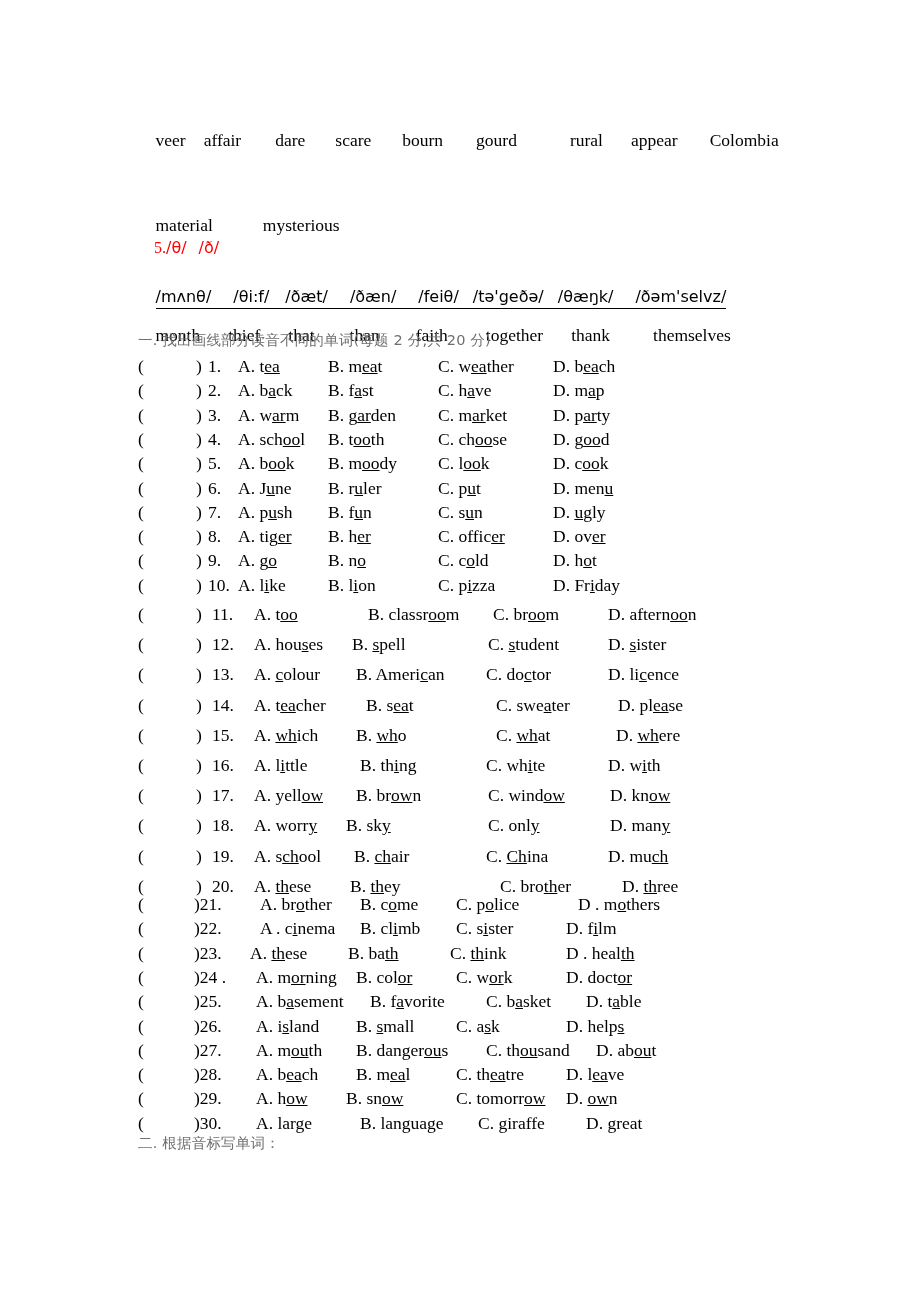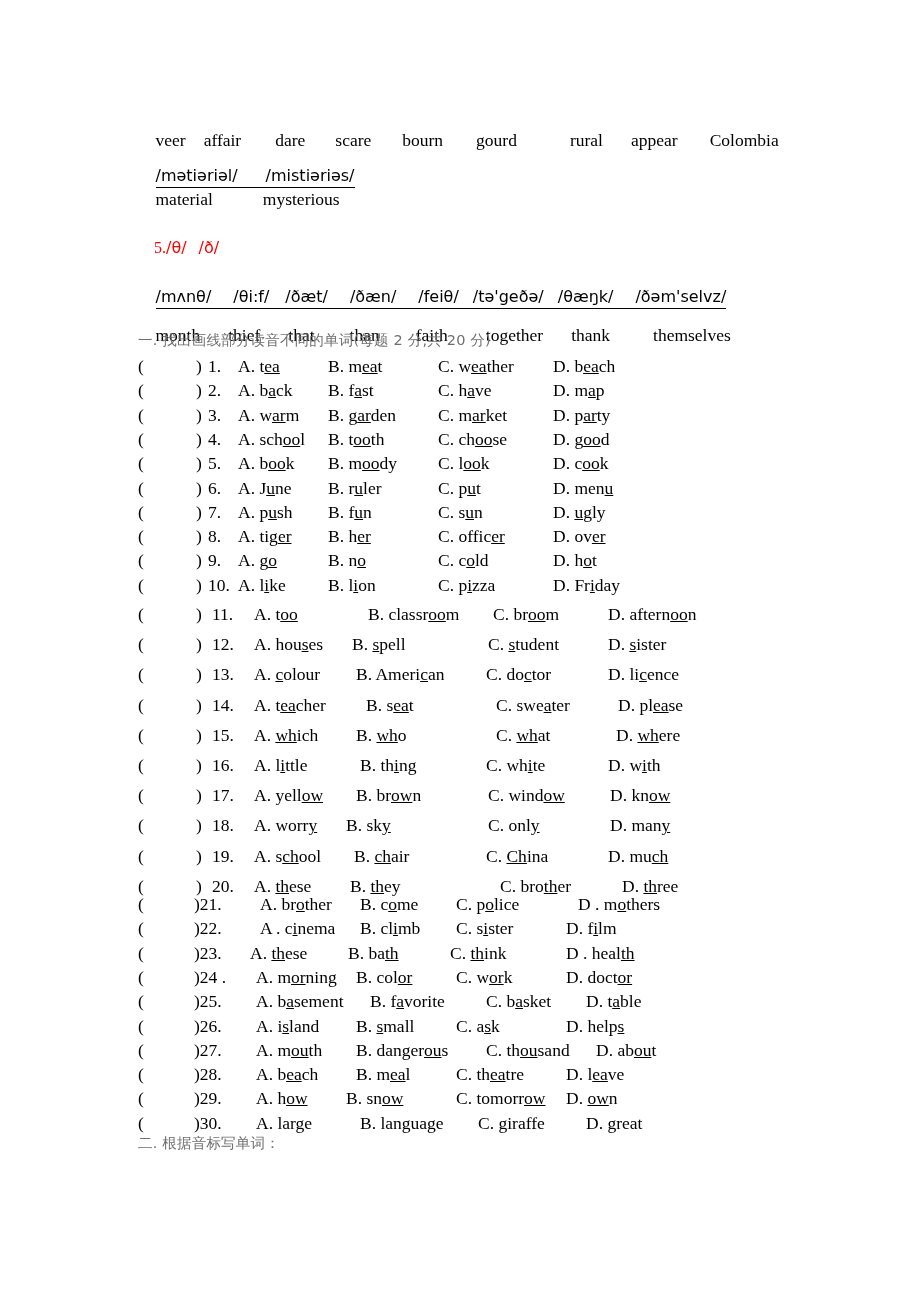--- a/index.html
+++ b/index.html
@@ -96,25 +96,22 @@
 </style>
 </head>
 <body>
 
 <div class="page">
 
   <div class="row wordlist" style="top:114px;">
     <span>veer</span><span style="padding-left:18px"></span><span>affair</span><span style="padding-left:34px"></span><span>dare</span><span style="padding-left:30px"></span><span>scare</span><span style="padding-left:31px"></span><span>bourn</span><span style="padding-left:33px"></span><span>gourd</span><span style="padding-left:53px"></span><span>rural</span><span style="padding-left:28px"></span><span>appear</span><span style="padding-left:32px"></span><span>Colombia</span>
   </div>
 
-  <div class="row wordlist" style="top:149px;">
-    <span class="underline-strip phon"><span>/mətiəriəl/</span><span style="padding-left:28px"></span><span>/mistiəriəs/</span></span>
-  </div>
 
-  <div class="row wordlist" style="top:173px;">
+  <div class="row wordlist" style="top:199px;">
     <span>material</span><span style="padding-left:50px"></span><span>mysterious</span>
   </div>
 
   <div class="row wordlist red" style="top:224px; font-size:16px;">
     <span>5.</span><span class="ipa">/θ/</span><span style="padding-left:12px"></span><span class="ipa">/ð/</span>
   </div>
 
   <div class="row wordlist" style="top:270px;">
     <span class="underline-strip phon"><span>/mʌnθ/</span><span style="padding-left:22px"></span><span>/θi:f/</span><span style="padding-left:16px"></span><span>/ðæt/</span><span style="padding-left:22px"></span><span>/ðæn/</span><span style="padding-left:22px"></span><span>/feiθ/</span><span style="padding-left:14px"></span><span>/tə'geðə/</span><span style="padding-left:14px"></span><span>/θæŋk/</span><span style="padding-left:22px"></span><span>/ðəm'selvz/</span></span>
   </div>

